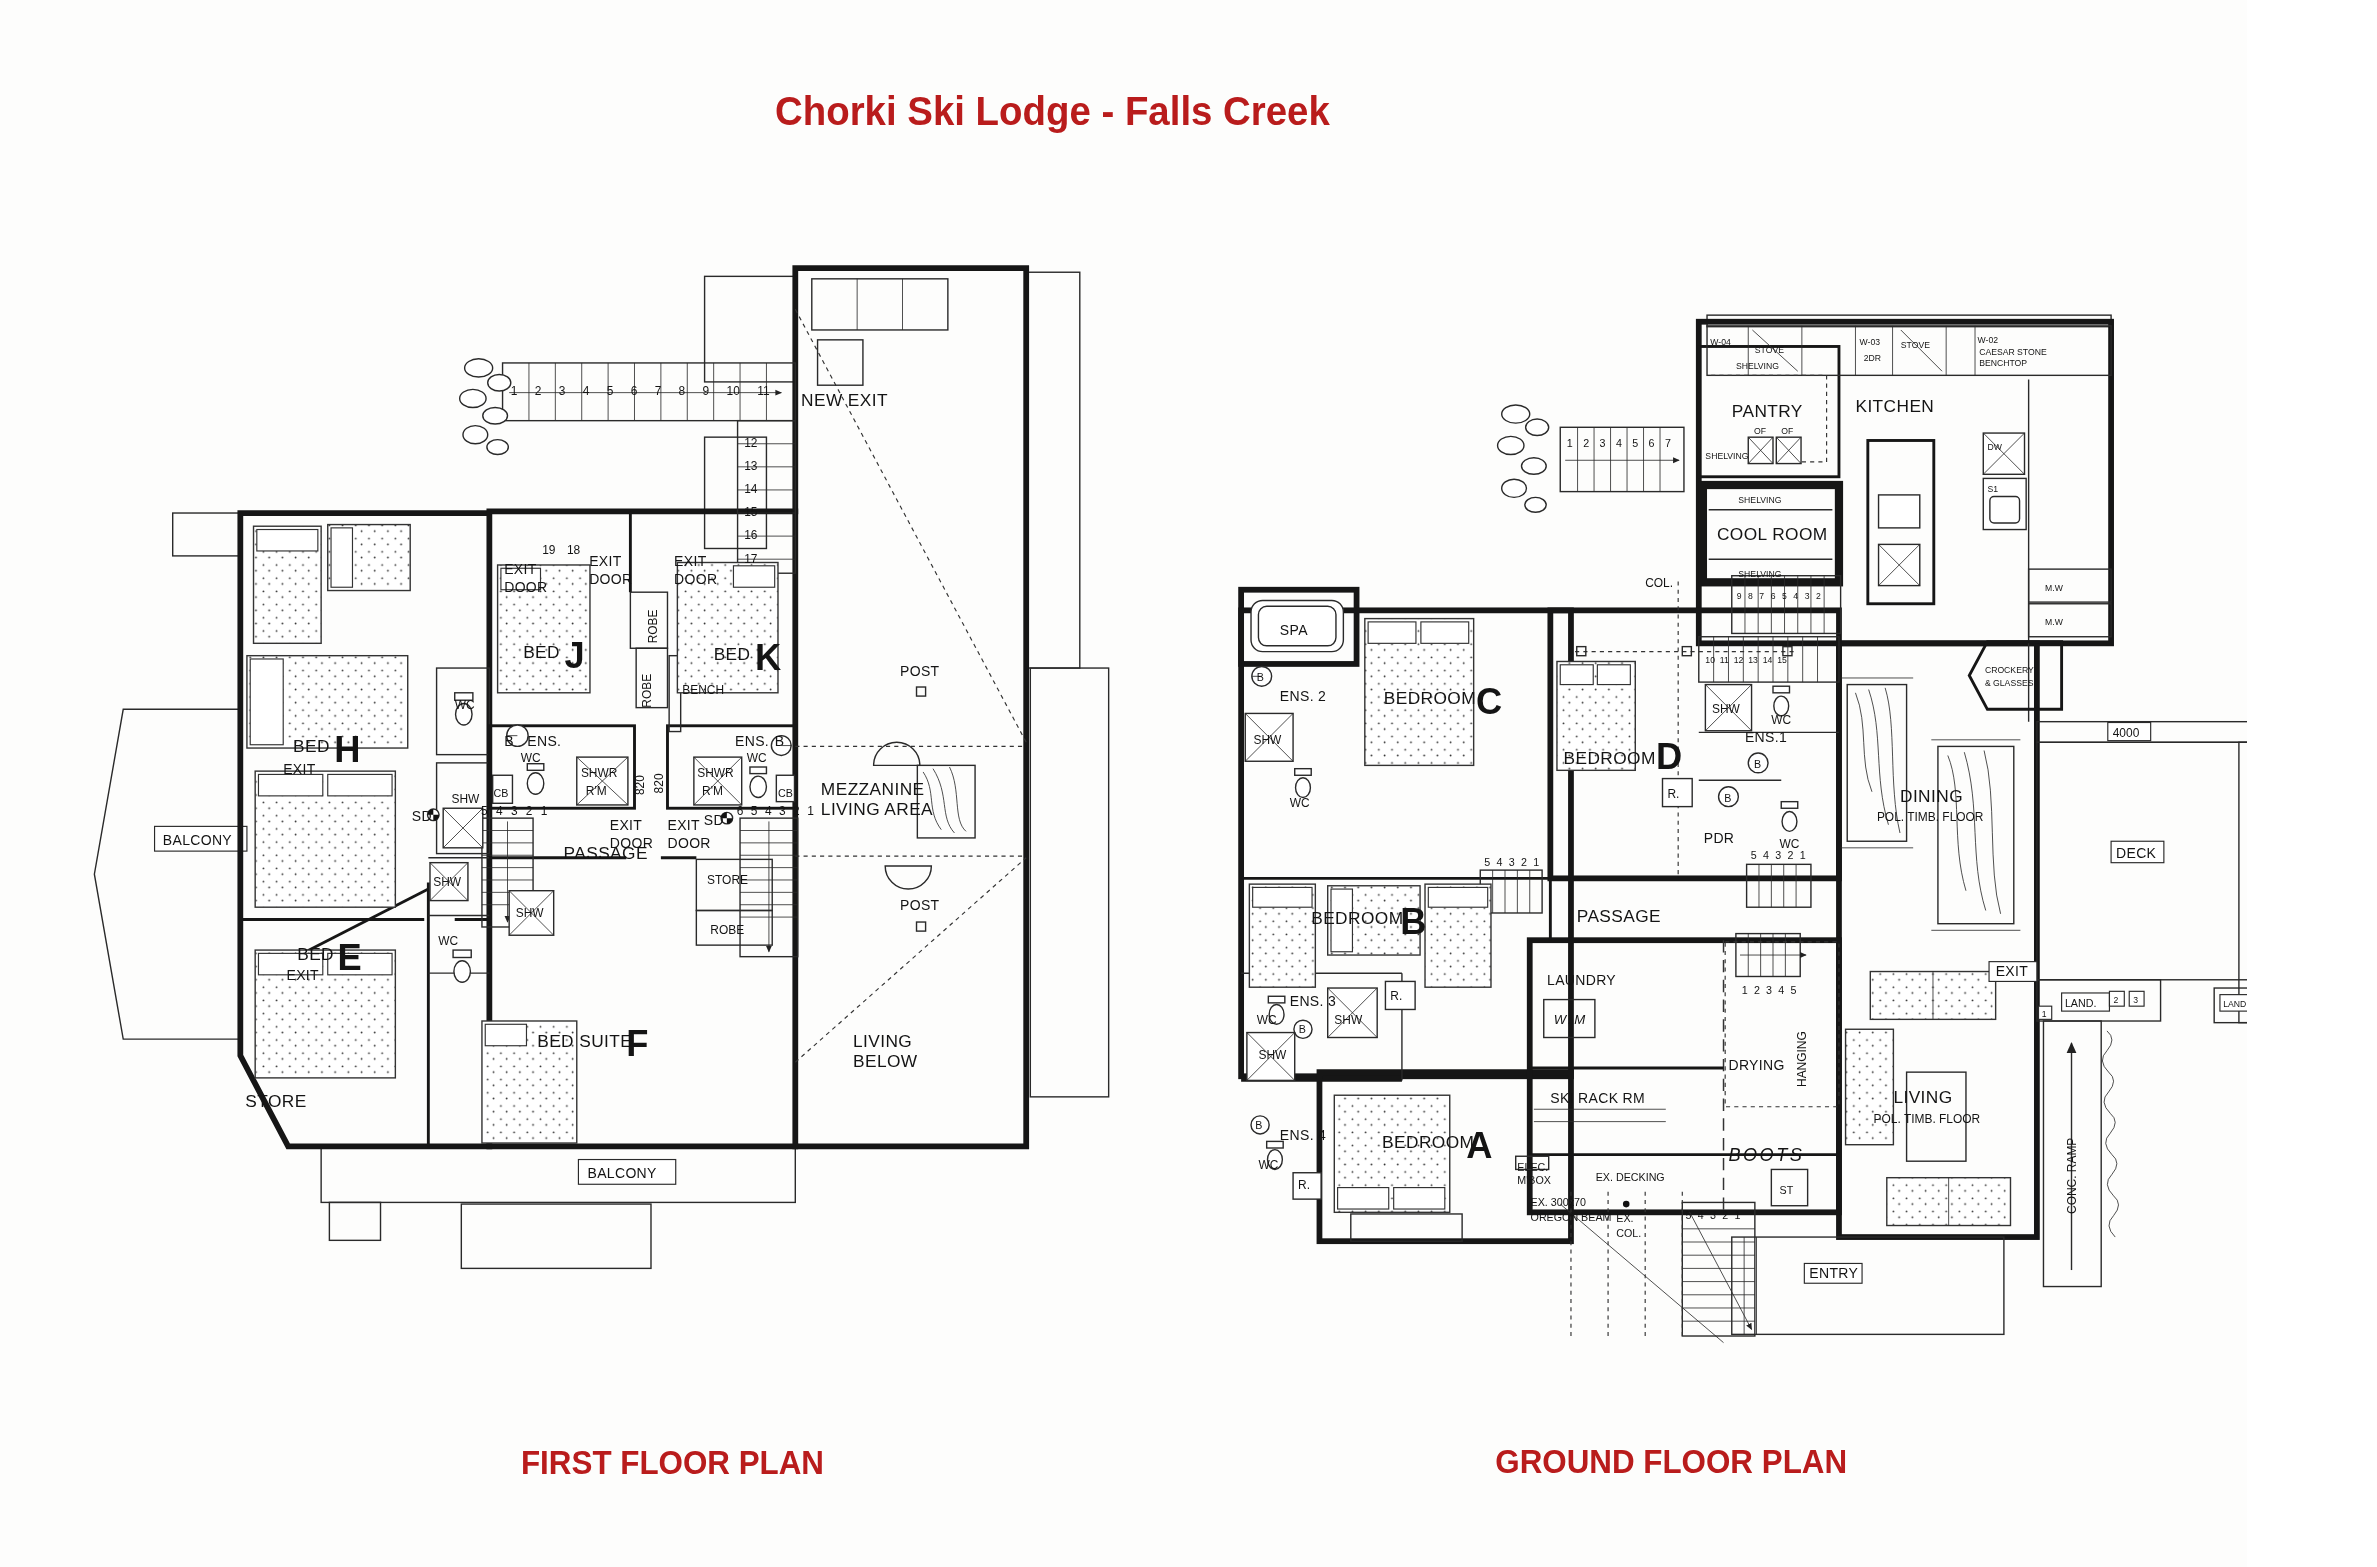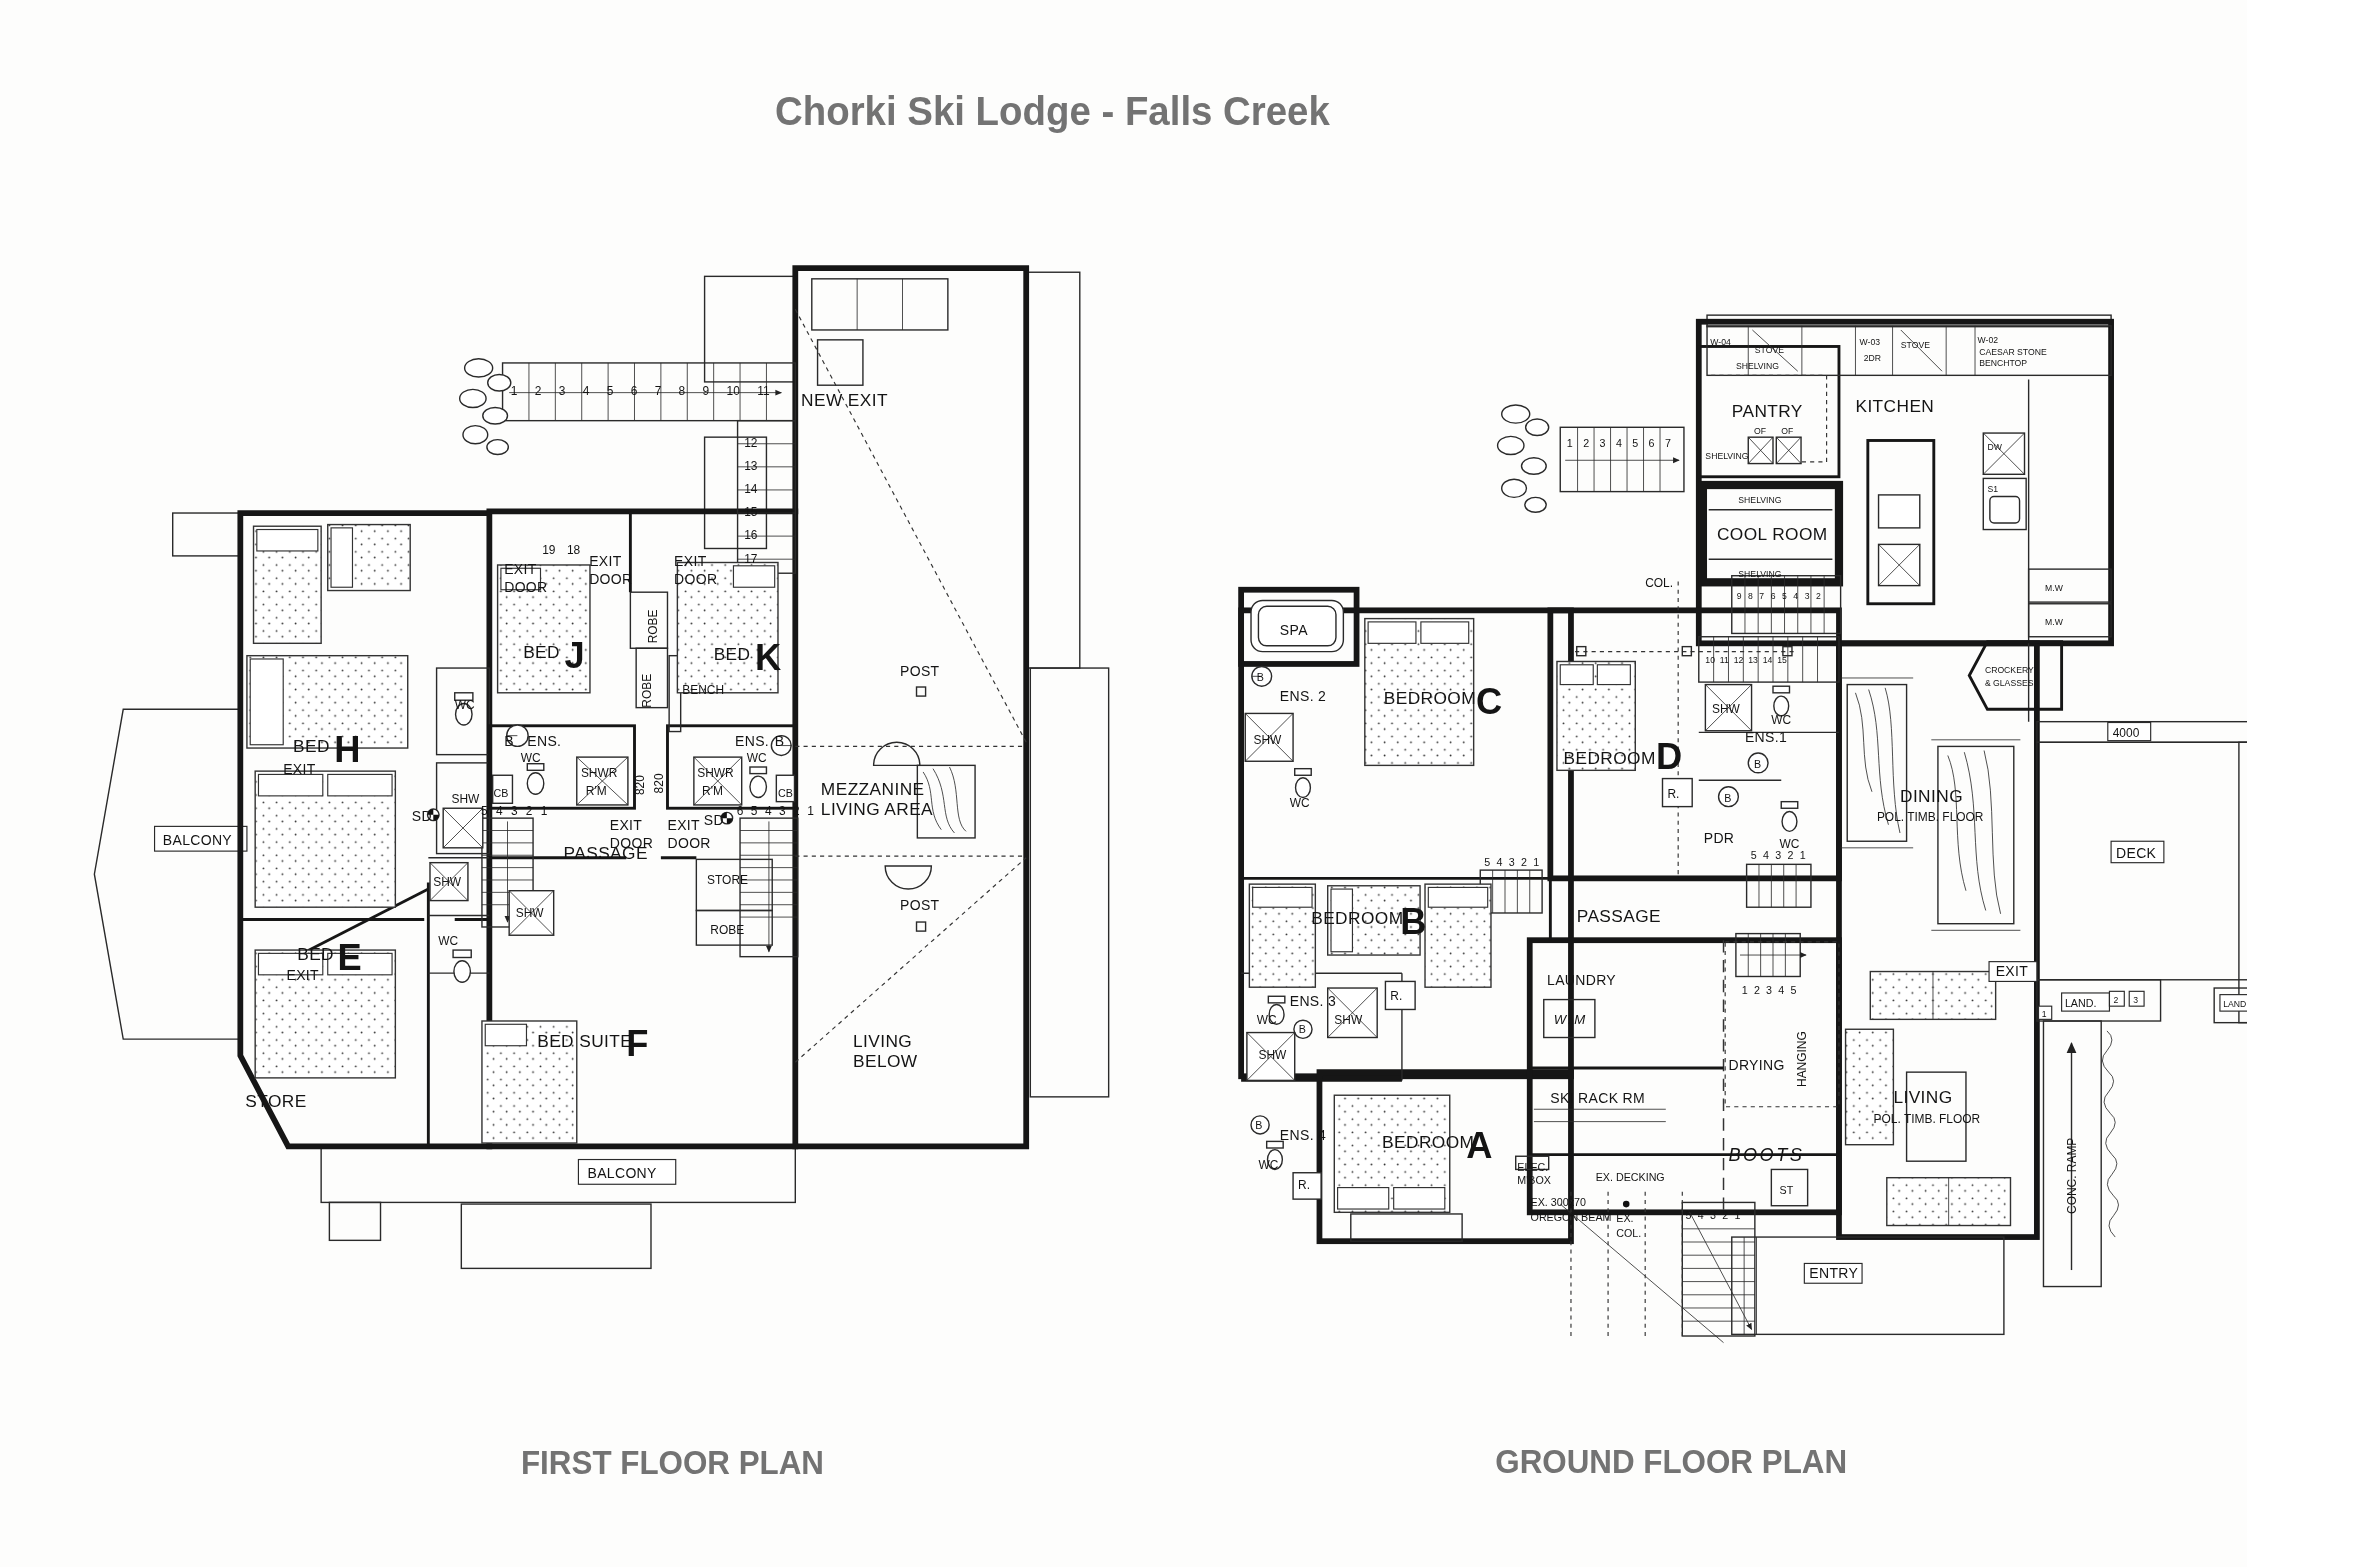--- a/index.html
+++ b/index.html
@@ -1,17 +1,17 @@
 <!DOCTYPE html>
 <html style="font-size:13px"><head>
 <meta charset="utf-8">
 <style>
   html,body{margin:0;padding:0;background:#fff;}
   #canvas{position:relative;width:2247px;height:1567px;background:#fdfdfc;overflow:hidden;
-          font-family:"Liberation Sans",sans-serif;color:#737373;}
+          font-family:"Liberation Sans",sans-serif;color:#b91c1c;}
   .title{position:absolute;left:775px;top:89px;font-size:40px;font-weight:700;
          letter-spacing:0px;transform:scaleX(.96);transform-origin:left;white-space:nowrap;}
   .caption{position:absolute;font-size:33px;font-weight:700;white-space:nowrap;transform:scaleX(.95);}
   .cap-first{left:513px;top:1444px;}
   .cap-ground{left:1486px;top:1443px;}
   svg{position:absolute;overflow:visible;}
   #ff{left:49px;top:231px;}
   #gf{left:1204px;top:297px;}
   .w{fill:none;stroke:#161616;stroke-width:7;stroke-linecap:square}
   .w9{fill:none;stroke:#161616;stroke-width:10;stroke-linecap:square}

